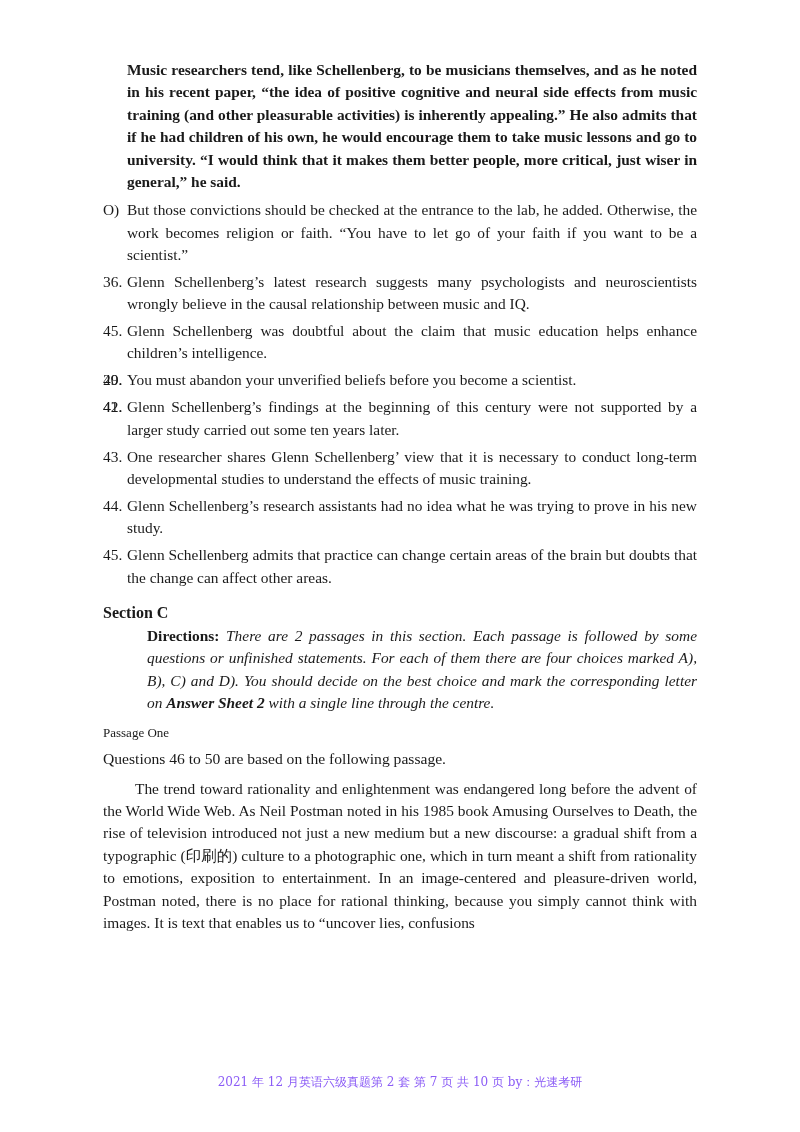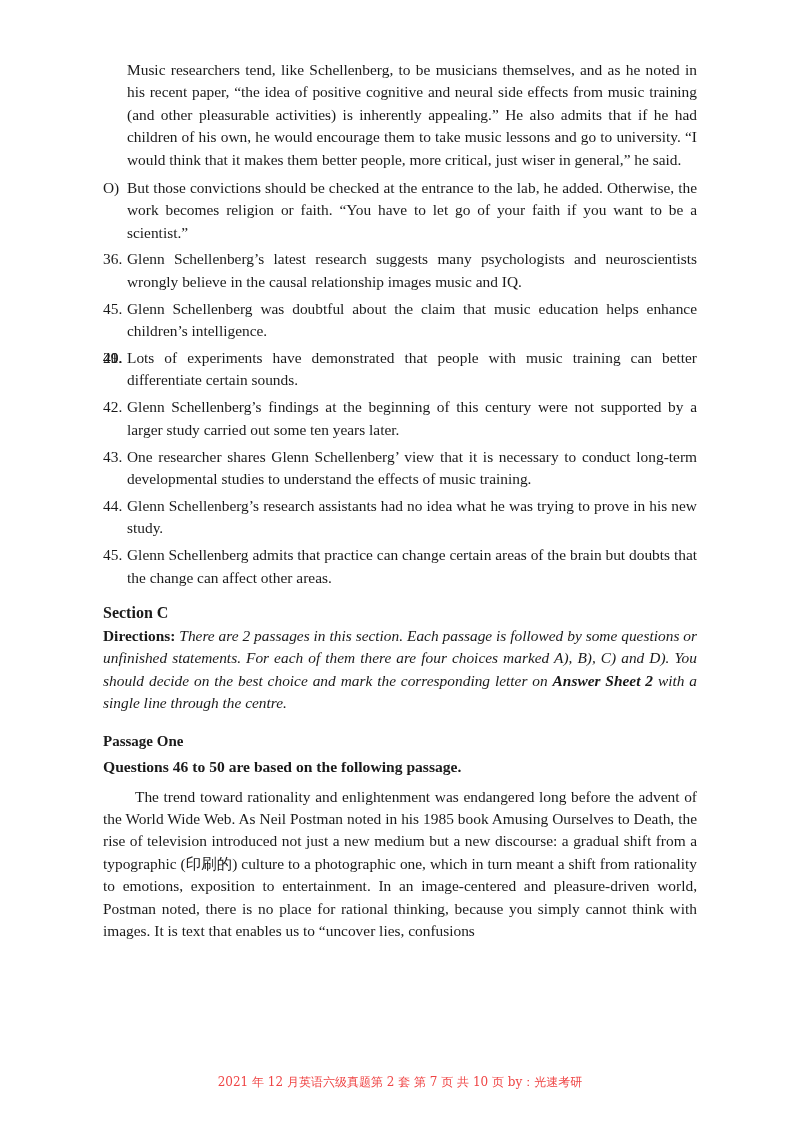--- a/index.html
+++ b/index.html
@@ -22,20 +22,21 @@
       left: 103px;
       top: 59px;
       width: 594px;
     }
     .justify {
       text-align: justify;
       text-align-last: left;
     }
     .cont-para {
       padding-left: 24px;
+      font-weight: bold;
     }
     .item {
       position: relative;
       padding-left: 24px;
     }
     .item .label {
       position: absolute;
       left: 0;
       top: 0;
     }
@@ -43,83 +44,84 @@
     .q-list { margin-top: 4px; }
     .q-item { margin-bottom: 4.5px; }
     .section-title {
       font-weight: bold;
       font-size: 16px;
       margin-top: 12px;
       line-height: 24px;
     }
     .directions {
       margin-top: 0px;
+      margin-left: 44px;
     }
     .directions .lead { font-weight: bold; font-style: normal; }
     .directions .body { font-style: italic; }
     .directions .strong { font-weight: bold; font-style: italic; }
     .passage-title {
-      font-weight: bold;
-      margin-top: 14px;
+      font-weight: normal;
+      margin-top: 6px;
       line-height: 24px;
-      font-size: 15px;
+      font-size: 13px;
     }
     .passage-sub {
-      font-weight: bold;
+      font-weight: normal;
       margin-top: 1px;
       line-height: 25px;
       font-size: 15.6px;
     }
     .passage-body {
       margin-top: 7px;
       text-indent: 32px;
     }
     .passage-body .ital { }
     .footer {
       position: absolute;
       top: 1074px;
       left: 0;
       width: 800px;
       text-align: center;
       font-size: 12px;
       line-height: 16px;
-      color: #ef4444;
+      color: #8b5cf6;
       font-family: "DejaVu Serif", "Liberation Serif", serif;
     }
   </style>
 </head>
 <body>
 
 <div class="page">
 
   <p class="cont-para justify" style="margin:0;">Music researchers tend, like Schellenberg, to be musicians themselves, and as he noted in his recent paper, “the idea of positive cognitive and neural side effects from music training (and other pleasurable activities) is inherently appealing.” He also admits that if he had children of his own, he would encourage them to take music lessons and go to university. “I would think that it makes them better people, more critical, just wiser in general,” he said.</p>
 
   <div class="item item-o justify">
     <span class="label">O)</span>
     <span>But those convictions should be checked at the entrance to the lab, he added. Otherwise, the work becomes religion or faith. “You have to let go of your faith if you want to be a scientist.”</span>
   </div>
 
   <div class="q-list">
     <div class="item q-item justify">
       <span class="label">36.</span>
-      <span>Glenn Schellenberg’s latest research suggests many psychologists and neuroscientists wrongly believe in the causal relationship images music and IQ.</span>
+      <span>Glenn Schellenberg’s latest research suggests many psychologists and neuroscientists wrongly believe in the causal relationship between music and IQ.</span>
     </div>
     <div class="item q-item justify">
       <span class="label">45.</span>
       <span>Glenn Schellenberg was doubtful about the claim that music education helps enhance children’s intelligence.</span>
     </div>
     <div class="item q-item justify">
       <span class="label">29.</span>
     </div>
     <div class="item q-item justify">
       <span class="label">40.</span>
+      <span>You must abandon your unverified beliefs before you become a scientist.</span>
     </div>
     <div class="item q-item justify">
       <span class="label">41.</span>
-      <span>Lots of experiments have demonstrated that people with music training can better differentiate certain sounds.</span>
     </div>
     <div class="item q-item justify">
       <span class="label">42.</span>
       <span>Glenn Schellenberg’s findings at the beginning of this century were not supported by a larger study carried out some ten years later.</span>
     </div>
     <div class="item q-item justify">
       <span class="label">43.</span>
       <span>One researcher shares Glenn Schellenberg’ view that it is necessary to conduct long-term developmental studies to understand the effects of music training.</span>
     </div>
     <div class="item q-item justify">

